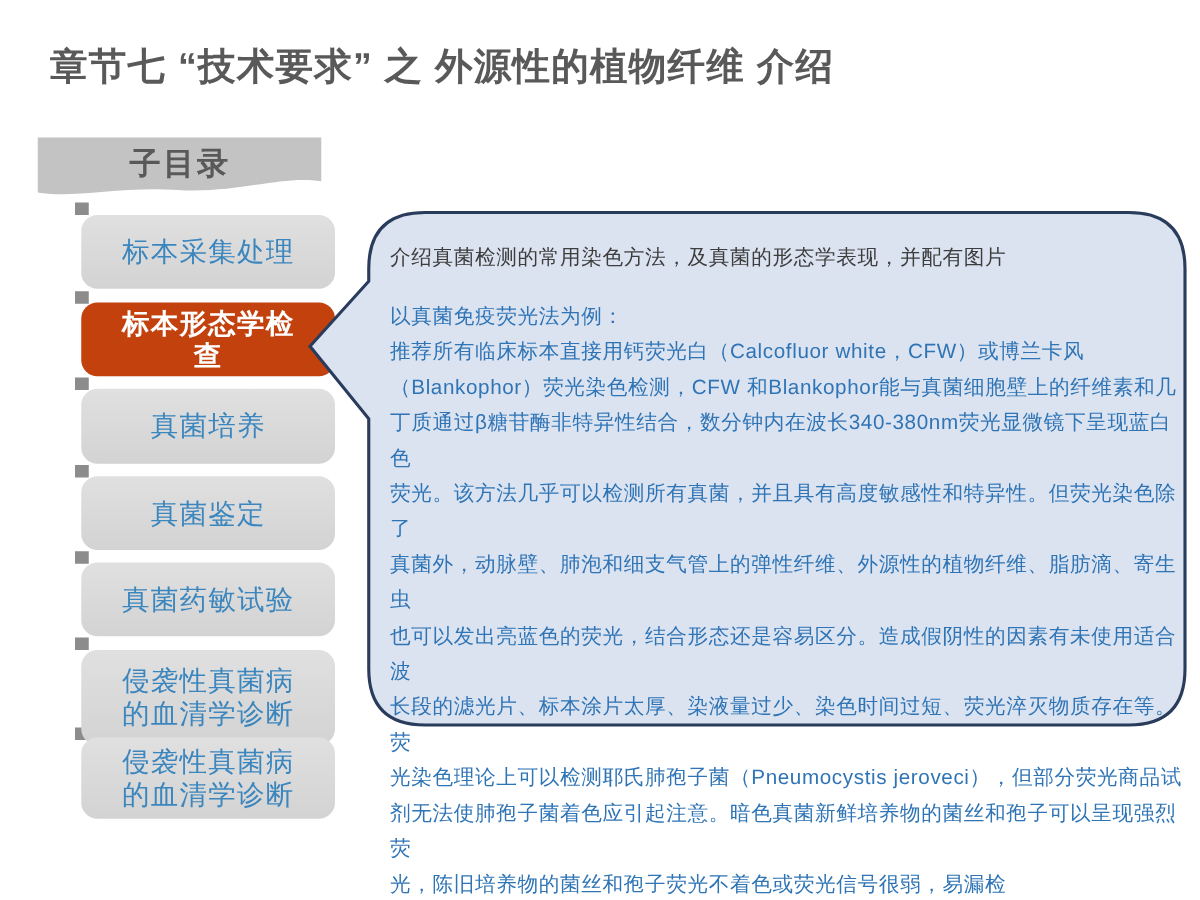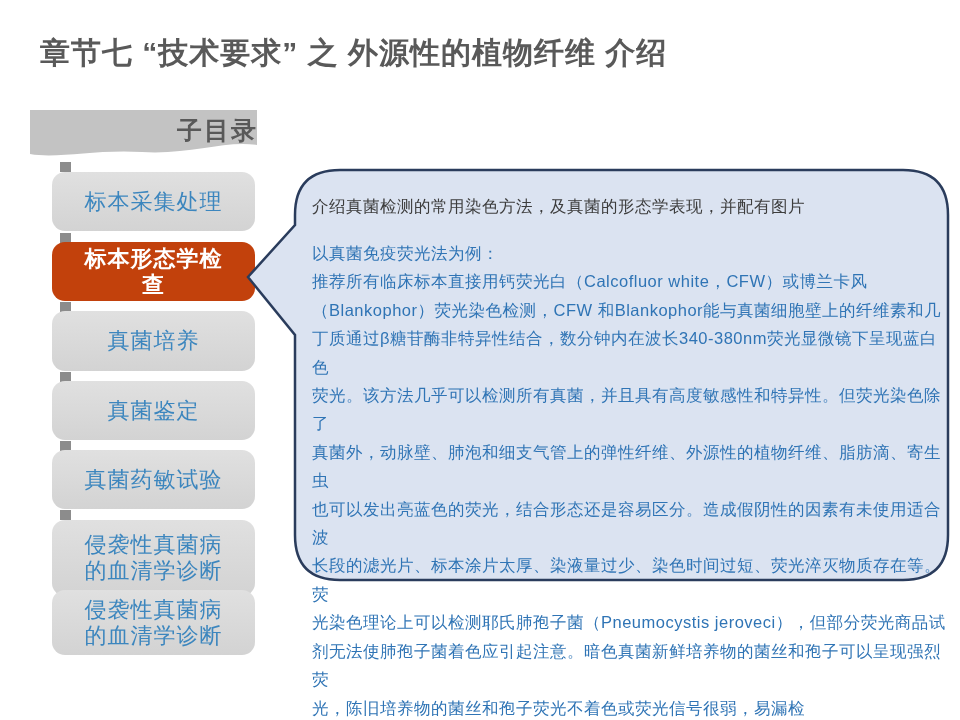--- a/index.html
+++ b/index.html
@@ -14,27 +14,27 @@
   #slide-title{
     left:40px;top:33px;width:880px;
     font-size:30px;font-weight:bold;color:#595959;
     letter-spacing:1px;white-space:nowrap;
   }
 
   
   #toc-banner{left:30px;top:108px;width:228px;height:56px;}
   #toc-banner svg{position:absolute;left:0;top:0;}
   #toc-banner .banner-label{
-    position:absolute;left:0;top:6px;width:228px;text-align:right;
+    position:absolute;left:0;top:6px;width:228px;text-align:center;
     font-size:25px;font-weight:bold;color:#595959;letter-spacing:2px;
   }
 
   
   .side-btn{
-    left:52px;width:203px;border-radius:13px;
+    left:65px;width:203px;border-radius:13px;
     background:linear-gradient(#e0e0e0,#d3d3d3);
     color:#3c86be;font-size:22px;letter-spacing:1px;
     display:flex;align-items:center;justify-content:center;
     text-align:center;line-height:26px;box-sizing:border-box;padding:0 22px;
     cursor:pointer;
   }
   .side-btn.active{
     background:#c2410c;color:#ffffff;font-weight:bold;
   }
   .sq{

